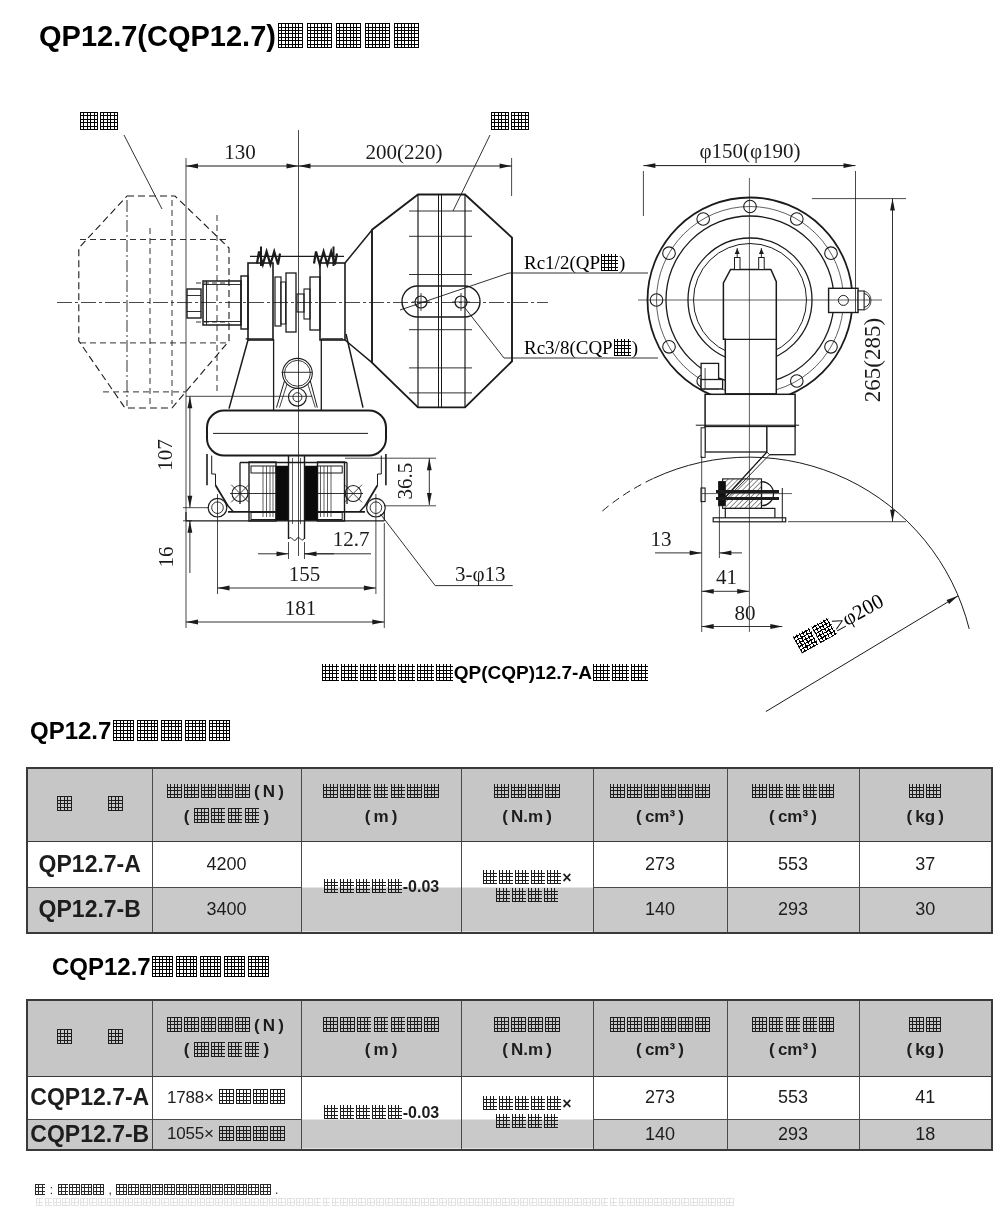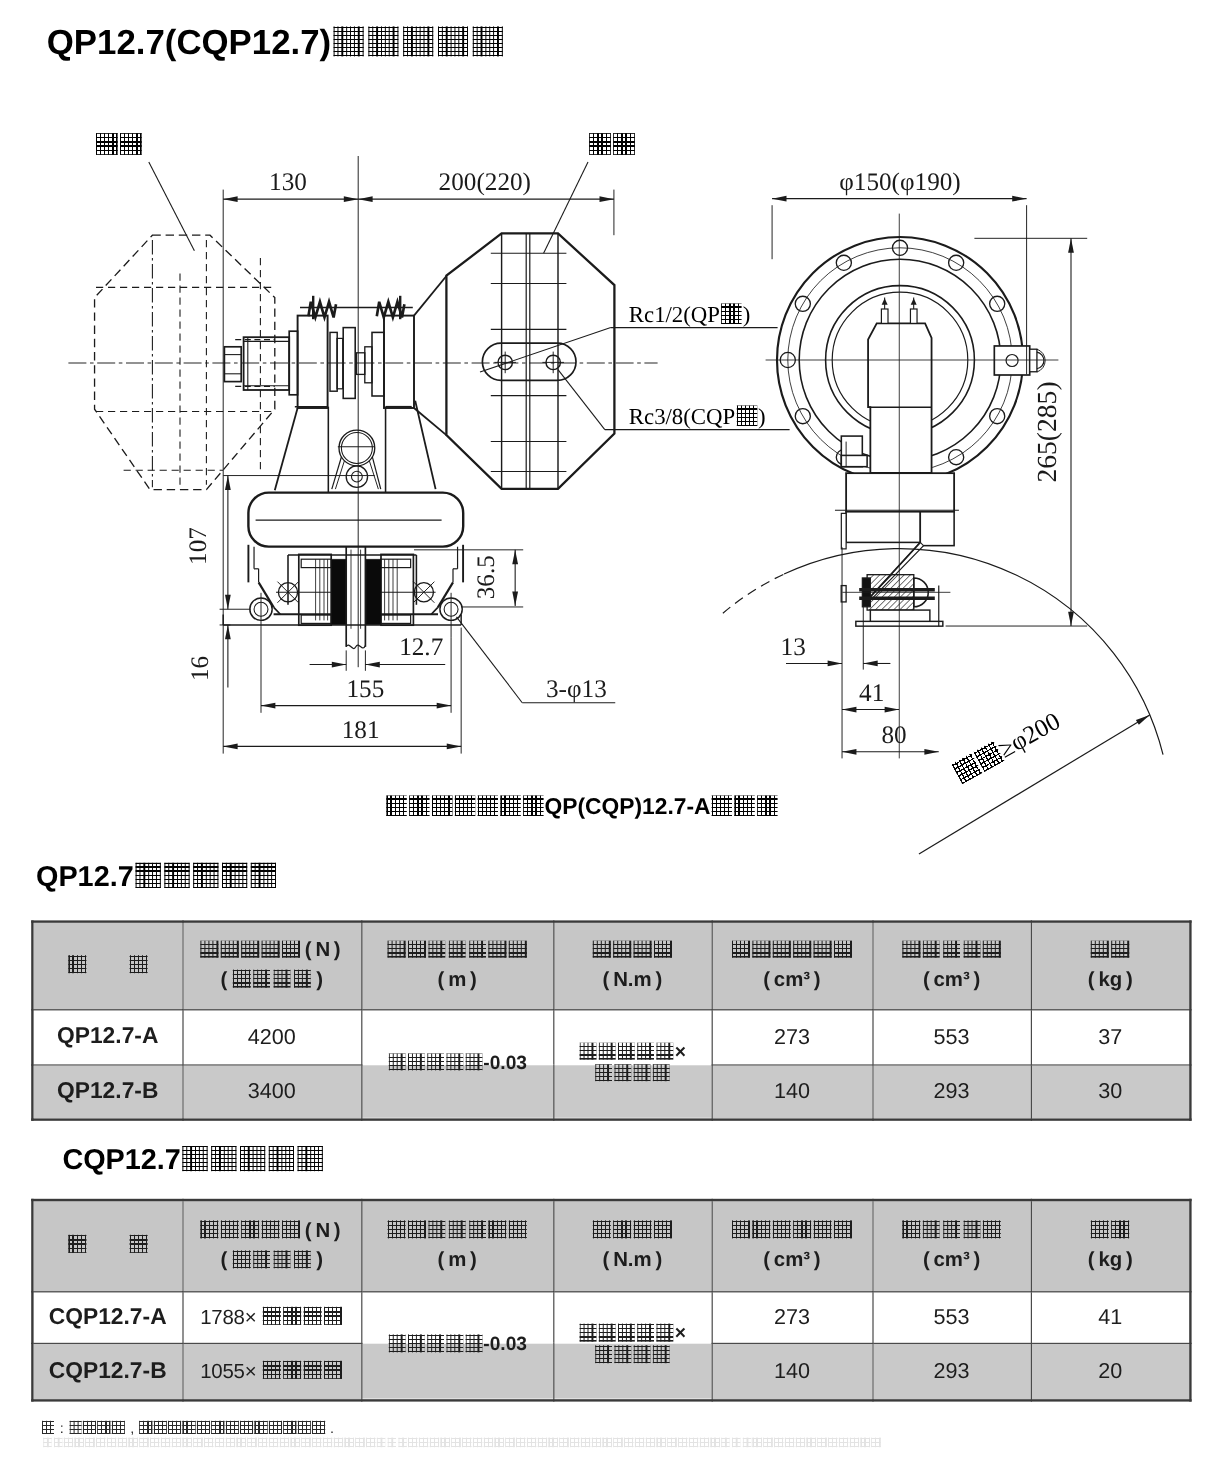--- a/index.html
+++ b/index.html
@@ -8,21 +8,21 @@
 background-image:repeating-linear-gradient(90deg,currentColor 0 1px,transparent 1px 3.4px),
 repeating-linear-gradient(0deg,currentColor 0 1px,transparent 1px 3.4px);}
 .sp{display:inline-block;width:1em;}
 .wp{display:inline-block;width:.7em;text-align:center;}
 .pc{display:inline-block;width:.9em;text-align:center;}
 table{border-collapse:collapse;table-layout:fixed;position:absolute;left:26px;width:965px;}
 td{border:1px solid #4a4a4a;text-align:center;vertical-align:middle;padding:0;color:#1d1d1d;overflow:hidden;}
 .t1{top:767px;} .t2{top:999px;}
 .hd td{background:#c6c6c6;font-weight:bold;font-size:17px;line-height:1.45;}
 .rb td{background:#c9c9c9;}
-.mod{font-weight:bold;font-size:19px;}
+.mod{font-weight:bold;font-size:23px;}
 .val{font-size:18px;}
 .v2{font-size:17px;letter-spacing:-0.2px;}
 .mg{font-weight:bold;font-size:16px;}
 table{border:2px solid #3a3a3a;}
 .hd td{border-bottom:1.8px solid #3a3a3a;}
 </style></head><body>
 
 <div class="abs" style="left:39px;top:20px;font-size:29px;font-weight:bold;letter-spacing:0;">QP12.7(CQP12.7)<i></i><i></i><i></i><i></i><i></i></div>
 
 <svg class="abs" style="left:0;top:0" width="1006" height="740" viewBox="0 0 1006 740">
@@ -349,24 +349,24 @@
 </tr>
 <tr style="height:43px">
 <td class="mod">CQP12.7-A</td>
         <td class="v2">1788× <i></i><i></i><i></i><i></i></td>
 <td rowspan="2" class="mg" style="background:linear-gradient(#fff 0 43px,#c9c9c9 43px)"><i></i><i></i><i></i><i></i><i></i>-0.03</td>
 <td rowspan="2" class="mg" style="background:linear-gradient(#fff 0 43px,#c9c9c9 43px)"><i></i><i></i><i></i><i></i><i></i>×<br><i></i><i></i><i></i><i></i></td>
 <td class="val">273</td>
         <td class="val">553</td>
         <td class="val">41</td>
 </tr>
-<tr class="rb" style="height:48px">
+<tr class="rb" style="height:31px">
 <td class="mod">CQP12.7-B</td>
         <td class="v2">1055× <i></i><i></i><i></i><i></i></td>
 <td class="val">140</td>
         <td class="val">293</td>
-        <td class="val">20</td>
+        <td class="val">18</td>
 </tr>
 </tbody>
   </table>
 
 <div class="abs" style="left:34px;top:1183px;font-size:12px;color:#2a2a2a;"><i></i><span class="pc">:</span><i></i><i></i><i></i><i></i><span class="pc">,</span><i></i><i></i><i></i><i></i><i></i><i></i><i></i><i></i><i></i><i></i><i></i><i></i><i></i><span class="pc">.</span></div>
 <div class="abs" style="left:35px;top:1197px;font-size:9px;color:#e3e3e3;"><i></i><i></i><i></i><i></i><i></i><i></i><i></i><i></i><i></i><i></i><i></i><i></i><i></i><i></i><i></i><i></i><i></i><i></i><i></i><i></i><i></i><i></i><i></i><i></i><i></i><i></i><i></i><i></i><i></i><i></i><i></i><i></i><i></i><i></i><i></i><i></i><i></i><i></i><i></i><i></i><i></i><i></i><i></i><i></i><i></i><i></i><i></i><i></i><i></i><i></i><i></i><i></i><i></i><i></i><i></i><i></i><i></i><i></i><i></i><i></i><i></i><i></i><i></i><i></i><i></i><i></i><i></i><i></i><i></i><i></i><i></i><i></i><i></i><i></i><i></i><i></i><i></i><i></i></div>
 
 </body></html>

